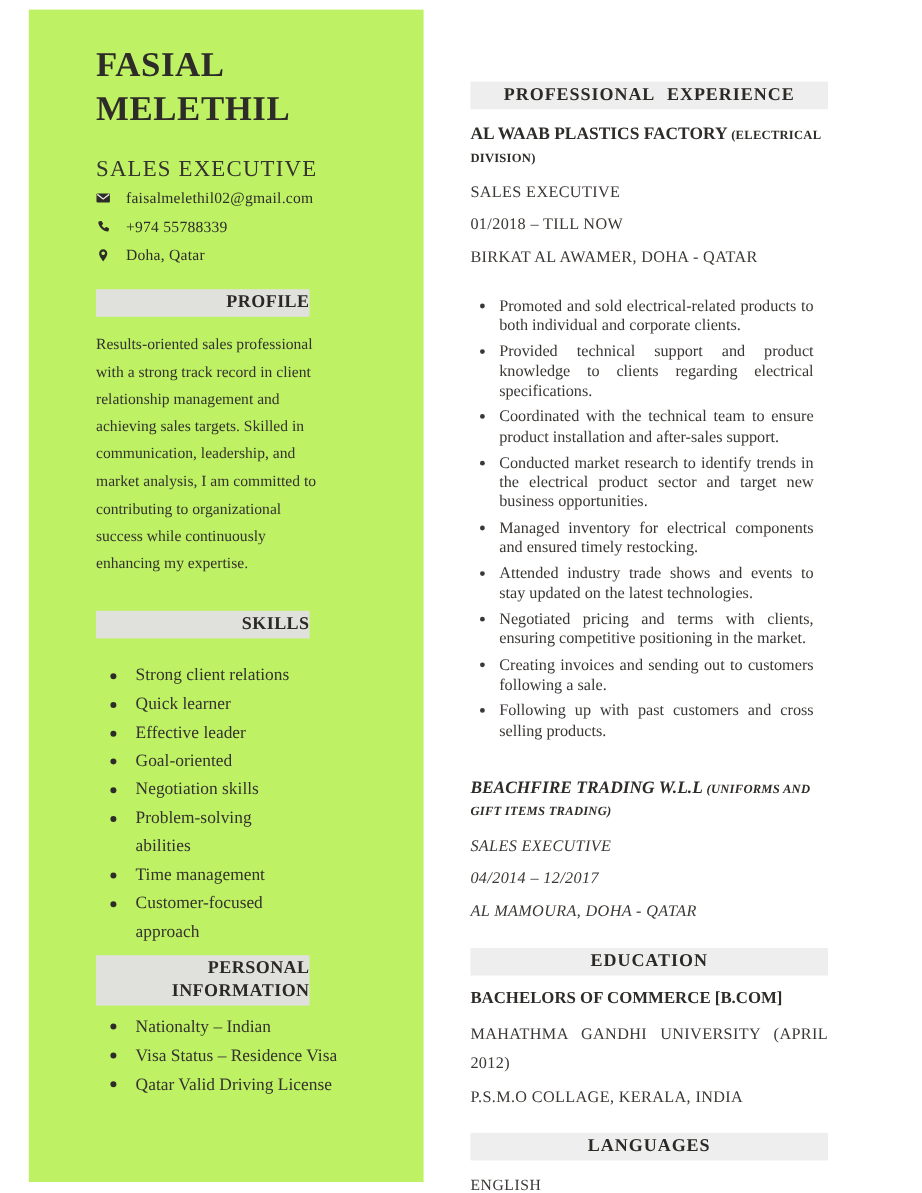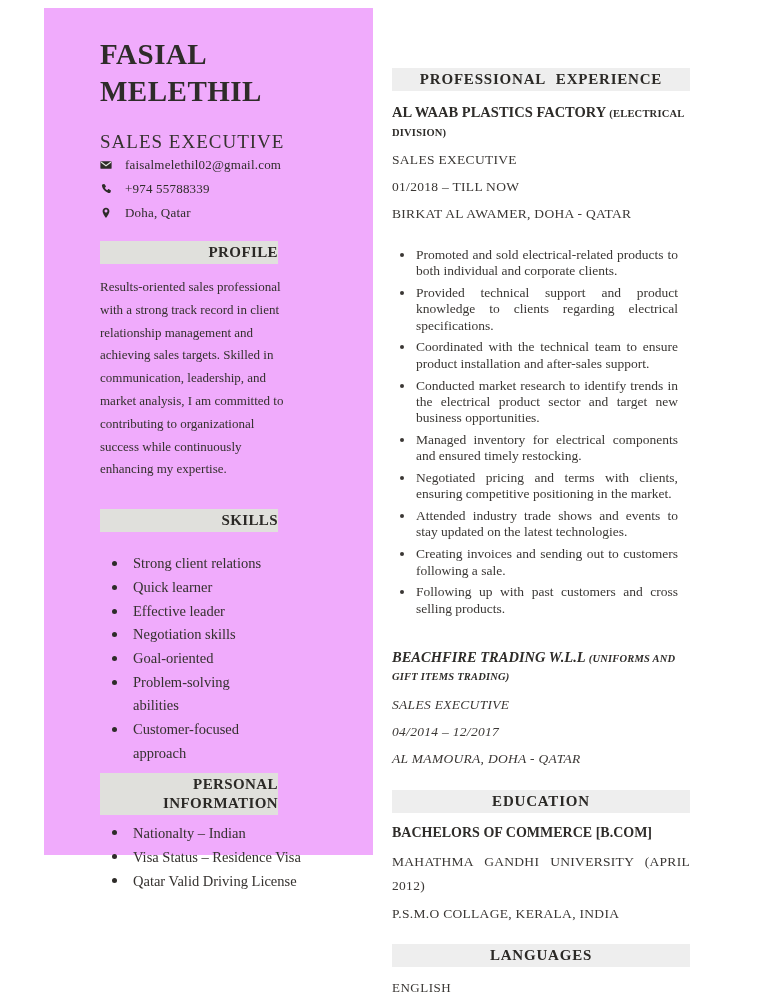--- a/index.html
+++ b/index.html
@@ -1,22 +1,22 @@
 <!DOCTYPE html>
 <html><head>
 <meta charset="utf-8">
 <style>
   * { margin:0; padding:0; box-sizing:border-box; }
   html,body { width:768px; height:994px; background:#ffffff; overflow:hidden; }
   body { font-family:"Liberation Serif", serif; color:#35322f; position:relative; }
 
   
   .sidebar{
-    position:absolute; left:44px; top:8px; width:329px; height:847px;
-    background:#f0abfc; padding:28px 34px 0 56px; color:#2f2d2a;
+    position:absolute; left:24px; top:8px; width:329px; height:977px;
+    background:#bef264; padding:28px 34px 0 56px; color:#2f2d2a;
   }
   .name{
     font-size:29px; font-weight:bold; line-height:37px; letter-spacing:.5px;
     color:#2e2c29; width:205px;
   }
   .job-title{ margin-top:21px; font-size:19px; letter-spacing:1px; color:#35322f; }
   .contact{ }
   .contact-row{ display:flex; align-items:center; gap:13px; height:24px; }
   .cicon{ width:12px; height:12px; display:inline-flex; flex:0 0 12px; }
   .contact-val{ font-size:13px; letter-spacing:.2px; }
@@ -117,24 +117,25 @@
 contributing to organizational
 success while continuously
 enhancing my expertise.</p>
 
     <div class="side-header skills">SKILLS</div>
     <ul class="side-list">
 
     <li>Strong client relations</li>
         <li>Quick learner</li>
         <li>Effective leader</li>
+        <li>Goal-oriented</li>
         <li>Negotiation skills</li>
-        <li>Goal-oriented</li>
         <li>Problem-solving
 abilities</li>
+        <li>Time management</li>
         <li>Customer-focused
 approach</li>
       </ul>
 
     <div class="side-header pi">PERSONAL INFORMATION</div>
     <ul class="side-list personal">
 
     <li>Nationalty – Indian</li>
         <li>Visa Status – Residence Visa</li>
         <li>Qatar Valid Driving License</li>
@@ -152,22 +153,22 @@
       <div class="meta-line">SALES EXECUTIVE</div>
       <div class="meta-line">01/2018 – TILL NOW</div>
       <div class="meta-line">BIRKAT AL AWAMER, DOHA - QATAR</div>
       <ul class="job-bullets">
 
       <li>Promoted and sold electrical-related products to both individual and corporate clients.</li>
           <li>Provided technical support and product knowledge to clients regarding electrical specifications.</li>
           <li>Coordinated with the technical team to ensure product installation and after-sales support.</li>
           <li>Conducted market research to identify trends in the electrical product sector and target new business opportunities.</li>
           <li>Managed inventory for electrical components and ensured timely restocking.</li>
+          <li>Attended industry trade shows and events to stay updated on the latest technologies.</li>
           <li>Negotiated pricing and terms with clients, ensuring competitive positioning in the market.</li>
-          <li>Attended industry trade shows and events to stay updated on the latest technologies.</li>
           <li>Creating invoices and sending out to customers following a sale.</li>
           <li>Following up with past customers and cross selling products.</li>
         </ul>
     </section>
 
     <section class="job2">
       <h3 class="company">
         <span>BEACHFIRE TRADING W.L.L</span>
         <span class="note">(UNIFORMS AND GIFT ITEMS TRADING)</span>
       </h3>

